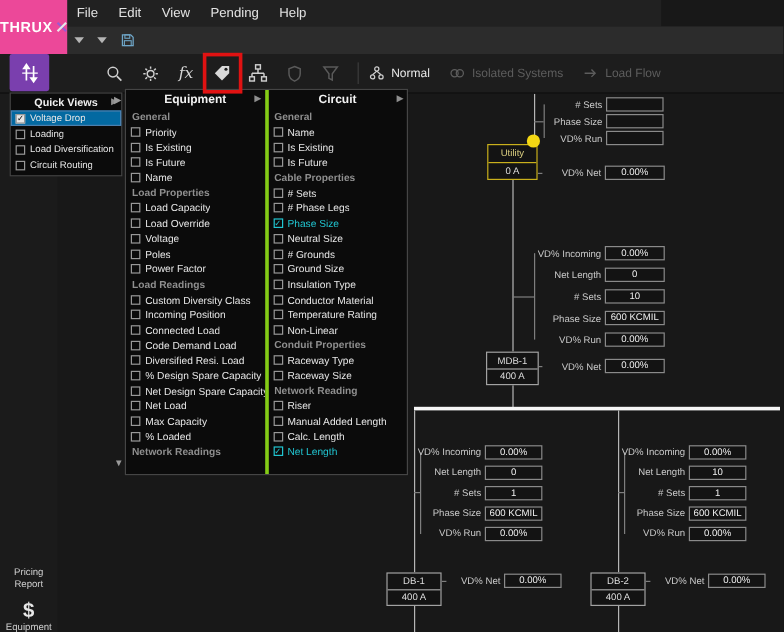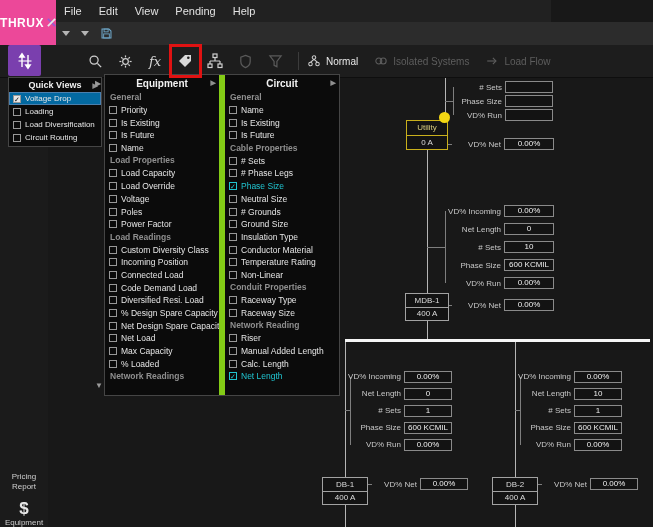--- a/index.html
+++ b/index.html
@@ -60,21 +60,21 @@
   #g-feed-db1 .pbox,#g-feed-db2 .pbox,#g-vdnet-db1 .pbox,#g-vdnet-db2 .pbox{width:48px}
 
   
   .qv-panel{position:absolute;left:8px;top:77px;width:94px;height:70px;background:#0b0b0b;border:1px solid #454545;z-index:5}
   .qv-title{height:14px;line-height:14px;font-size:9px;font-weight:bold;color:#f0f0f0;text-align:center;position:relative}
   .qv-panel .chk-row{height:13px}
   .qv-panel .cb-label{font-size:8px}
   .chk-row.selected{outline:1px solid #4a7fae;outline-offset:-1px;background:#0369a1}
   .flyout{position:absolute;left:104px;top:74px;width:236px;height:322px;background:#0b0b0b;border:1px solid #454545;display:flex;z-index:5}
   .fcol{flex:1;display:flex;flex-direction:column;overflow:hidden}
-  .fcol + .fcol{border-left:6px solid #84cc16}
+  .fcol + .fcol{border-left:3px solid #84cc16}
   .fcol-header{height:16px;display:flex;align-items:center;justify-content:center;position:relative;font-size:10px;font-weight:bold;color:#f2f2f2;flex:none}
   .arr{position:absolute;right:3px;top:4px;color:#8f8f8f;font-size:7px;line-height:8px}
   .sec-header{height:12.7px;line-height:12.7px;font-size:8.5px;font-weight:bold;color:#8f8f8f;padding-left:5px;white-space:nowrap;flex:none}
   .chk-row{height:12.7px;display:flex;align-items:center;padding-left:4px;gap:4px;white-space:nowrap;flex:none}
   .cb{width:8px;height:8px;border:1px solid #989898;background:transparent;flex:none;font-size:7px;line-height:7px;text-align:center;color:#0b0b0b}
   .cb.checked{background:#e6e6e6}
   .cb-label{font-size:8.5px;color:#e6e6e6;overflow:hidden}
   .chk-row.accent .cb-label{color:#21c5d1}
   .chk-row.accent .cb.checked{background:transparent;border-color:#21c5d1;color:#21c5d1}
   .float-arr{position:absolute;color:#9a9a9a;font-size:8px;z-index:6}

